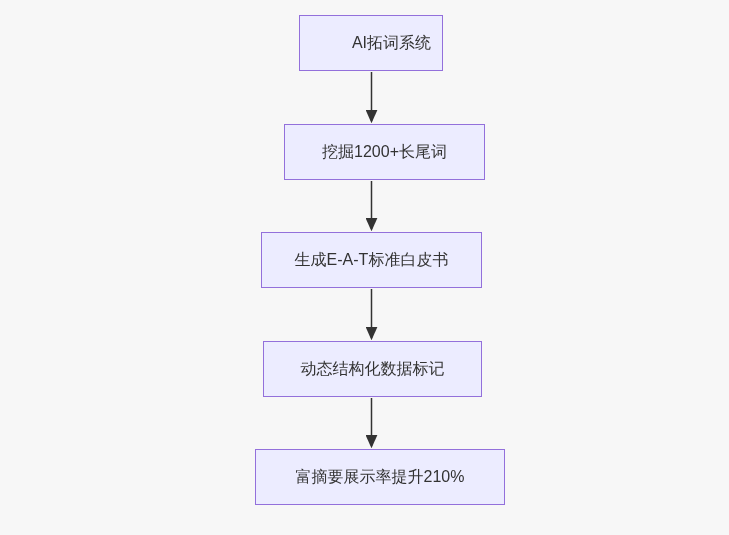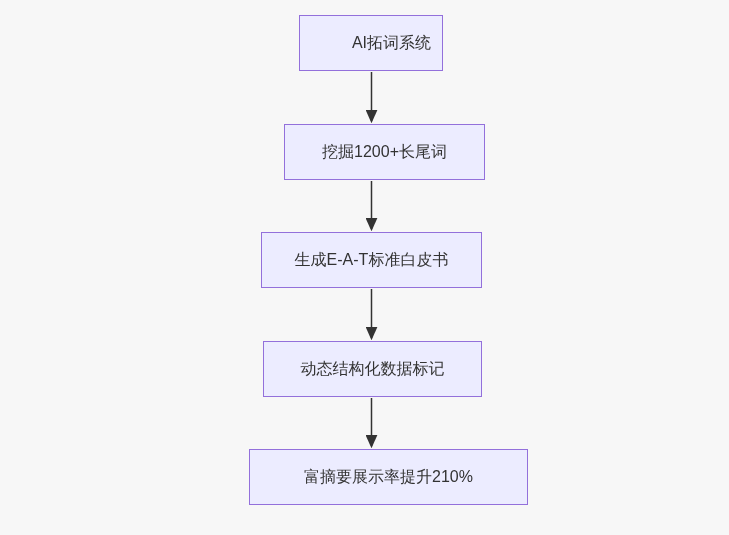--- a/index.html
+++ b/index.html
@@ -26,21 +26,21 @@
     display: flex;
     align-items: center;
     justify-content: center;
     text-align: center;
     white-space: nowrap;
   }
   #node-0 { left: 299px; top: 15px;  width: 144px; padding-left: 41px; }
   #node-1 { left: 284px; top: 124px; width: 201px; }
   #node-2 { left: 261px; top: 232px; width: 221px; }
   #node-3 { left: 263px; top: 341px; width: 219px; }
-  #node-4 { left: 249px; top: 449px; width: 279px; }
+  #node-4 { left: 255px; top: 449px; width: 250px; }
   #edges {
     position: absolute;
     left: 0; top: 0;
     width: 729px;
     height: 535px;
     pointer-events: none;
   }
 </style>
 </head>
 <body>

